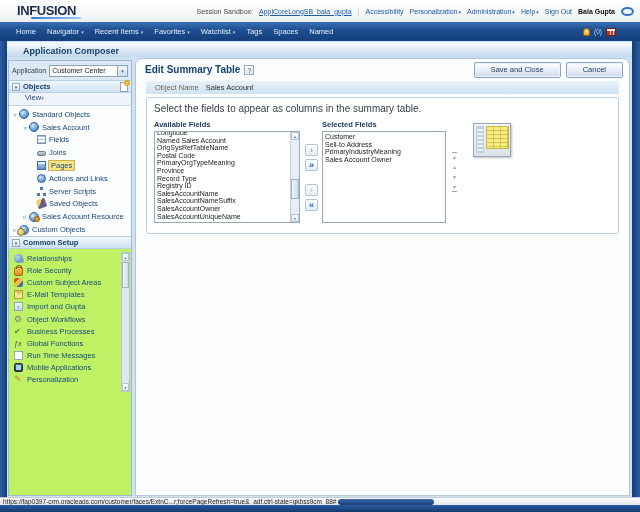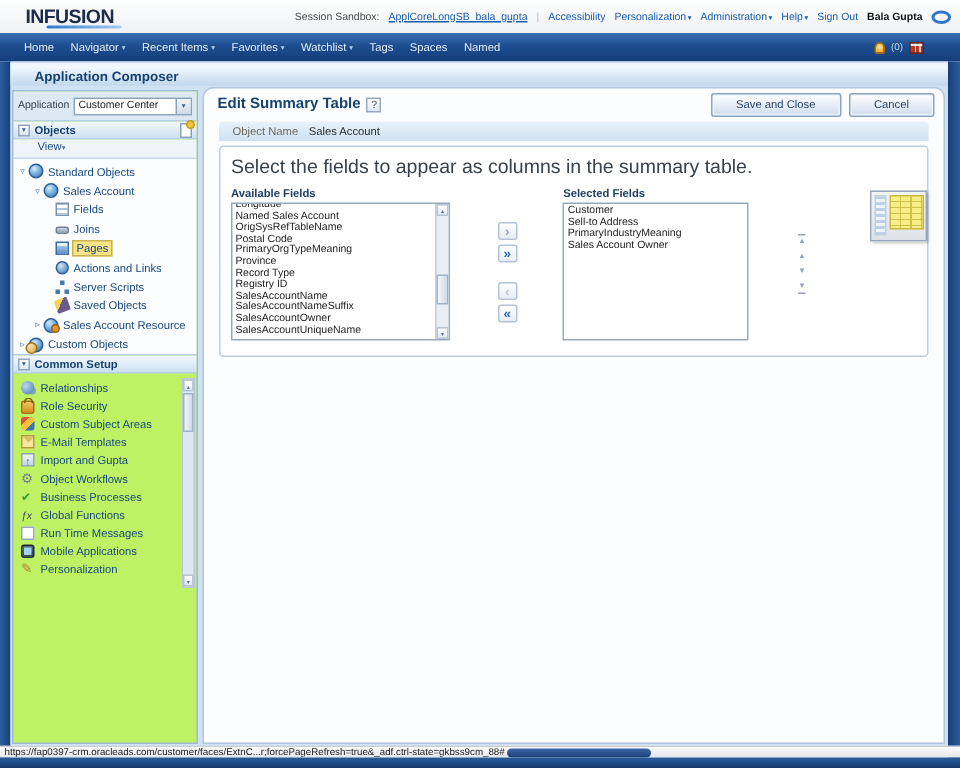--- a/index.html
+++ b/index.html
@@ -103,22 +103,22 @@
   .main-title { font-size:10px; font-weight:bold; color:#16426f; }
   .help-icon { width:10px; height:10px; border:1px solid #98aabf; background:linear-gradient(#fff,#dfe8f1); font-size:7px; color:#3c4c5e; text-align:center; line-height:9px; flex:none; }
   .help-icon::before { content:"?"; }
   .btn-group { margin-left:auto; display:flex; gap:5px; }
   .btn { font-size:7.5px; color:#1e3f66; background:linear-gradient(#ffffff,#e2eaf4 60%,#cfdceb); border:1px solid #8aa5c4; border-radius:2px; padding:2px 16px 3px; box-shadow:inset 0 0 0 1px #eef4fa; white-space:nowrap; }
   .object-row { margin:1px 10px 0; height:13px; border-radius:3px 3px 0 0; background:linear-gradient(#e8f1fa,#cfe2f3); display:flex; align-items:center; padding-left:9px; font-size:7.5px; }
   .obj-label { color:#6e675a; }
   .obj-value { color:#2b2b2b; margin-left:7px; }
   .configure-box { margin:3px 10px 0; border:1px solid #bccfe2; border-radius:3px; background:#fff; padding-bottom:10px; }
   .cfg-header { height:13px; line-height:13px; padding-left:6px; font-size:8px; font-weight:bold; color:#16426f; background:linear-gradient(#fcfdfe,#edf3fa); border-bottom:1px solid #dbe6f1; border-radius:3px 3px 0 0; }
-  .cfg-instr { font-size:13px; color:#39414a; padding:5px 0 6px 7px; }
-  .shuttle { display:flex; align-items:flex-start; padding-left:7px;justify-content:space-between; }
+  .cfg-instr { font-size:10px; color:#39414a; padding:5px 0 6px 7px; }
+  .shuttle { display:flex; align-items:flex-start; padding-left:7px; }
   .field-col { display:flex; flex-direction:column; }
   .col-label { font-size:7.5px; font-weight:bold; color:#1e3f66; margin-bottom:2px; }
   .listbox { border:1px solid #98a9bb; background:#fff; position:relative; overflow:hidden; }
   .lb-av { width:146px; height:92px; }
   .lb-sel { width:124px; height:92px; }
   .listbox ul { list-style:none; padding:1px 0 0 2px; font-size:7px; line-height:7.6px; color:#1c1c1c; white-space:nowrap; }
   .lb-av ul { padding-right:11px; }
   .partial-top { margin-top:-4px; }
   .lb-av .vscroll { position:absolute; top:0; right:0; bottom:0; width:9px; background:#e9eef5; border-left:1px solid #c2cfdd; }
   .lb-av .vs-thumb { top:47px; height:20px; }

